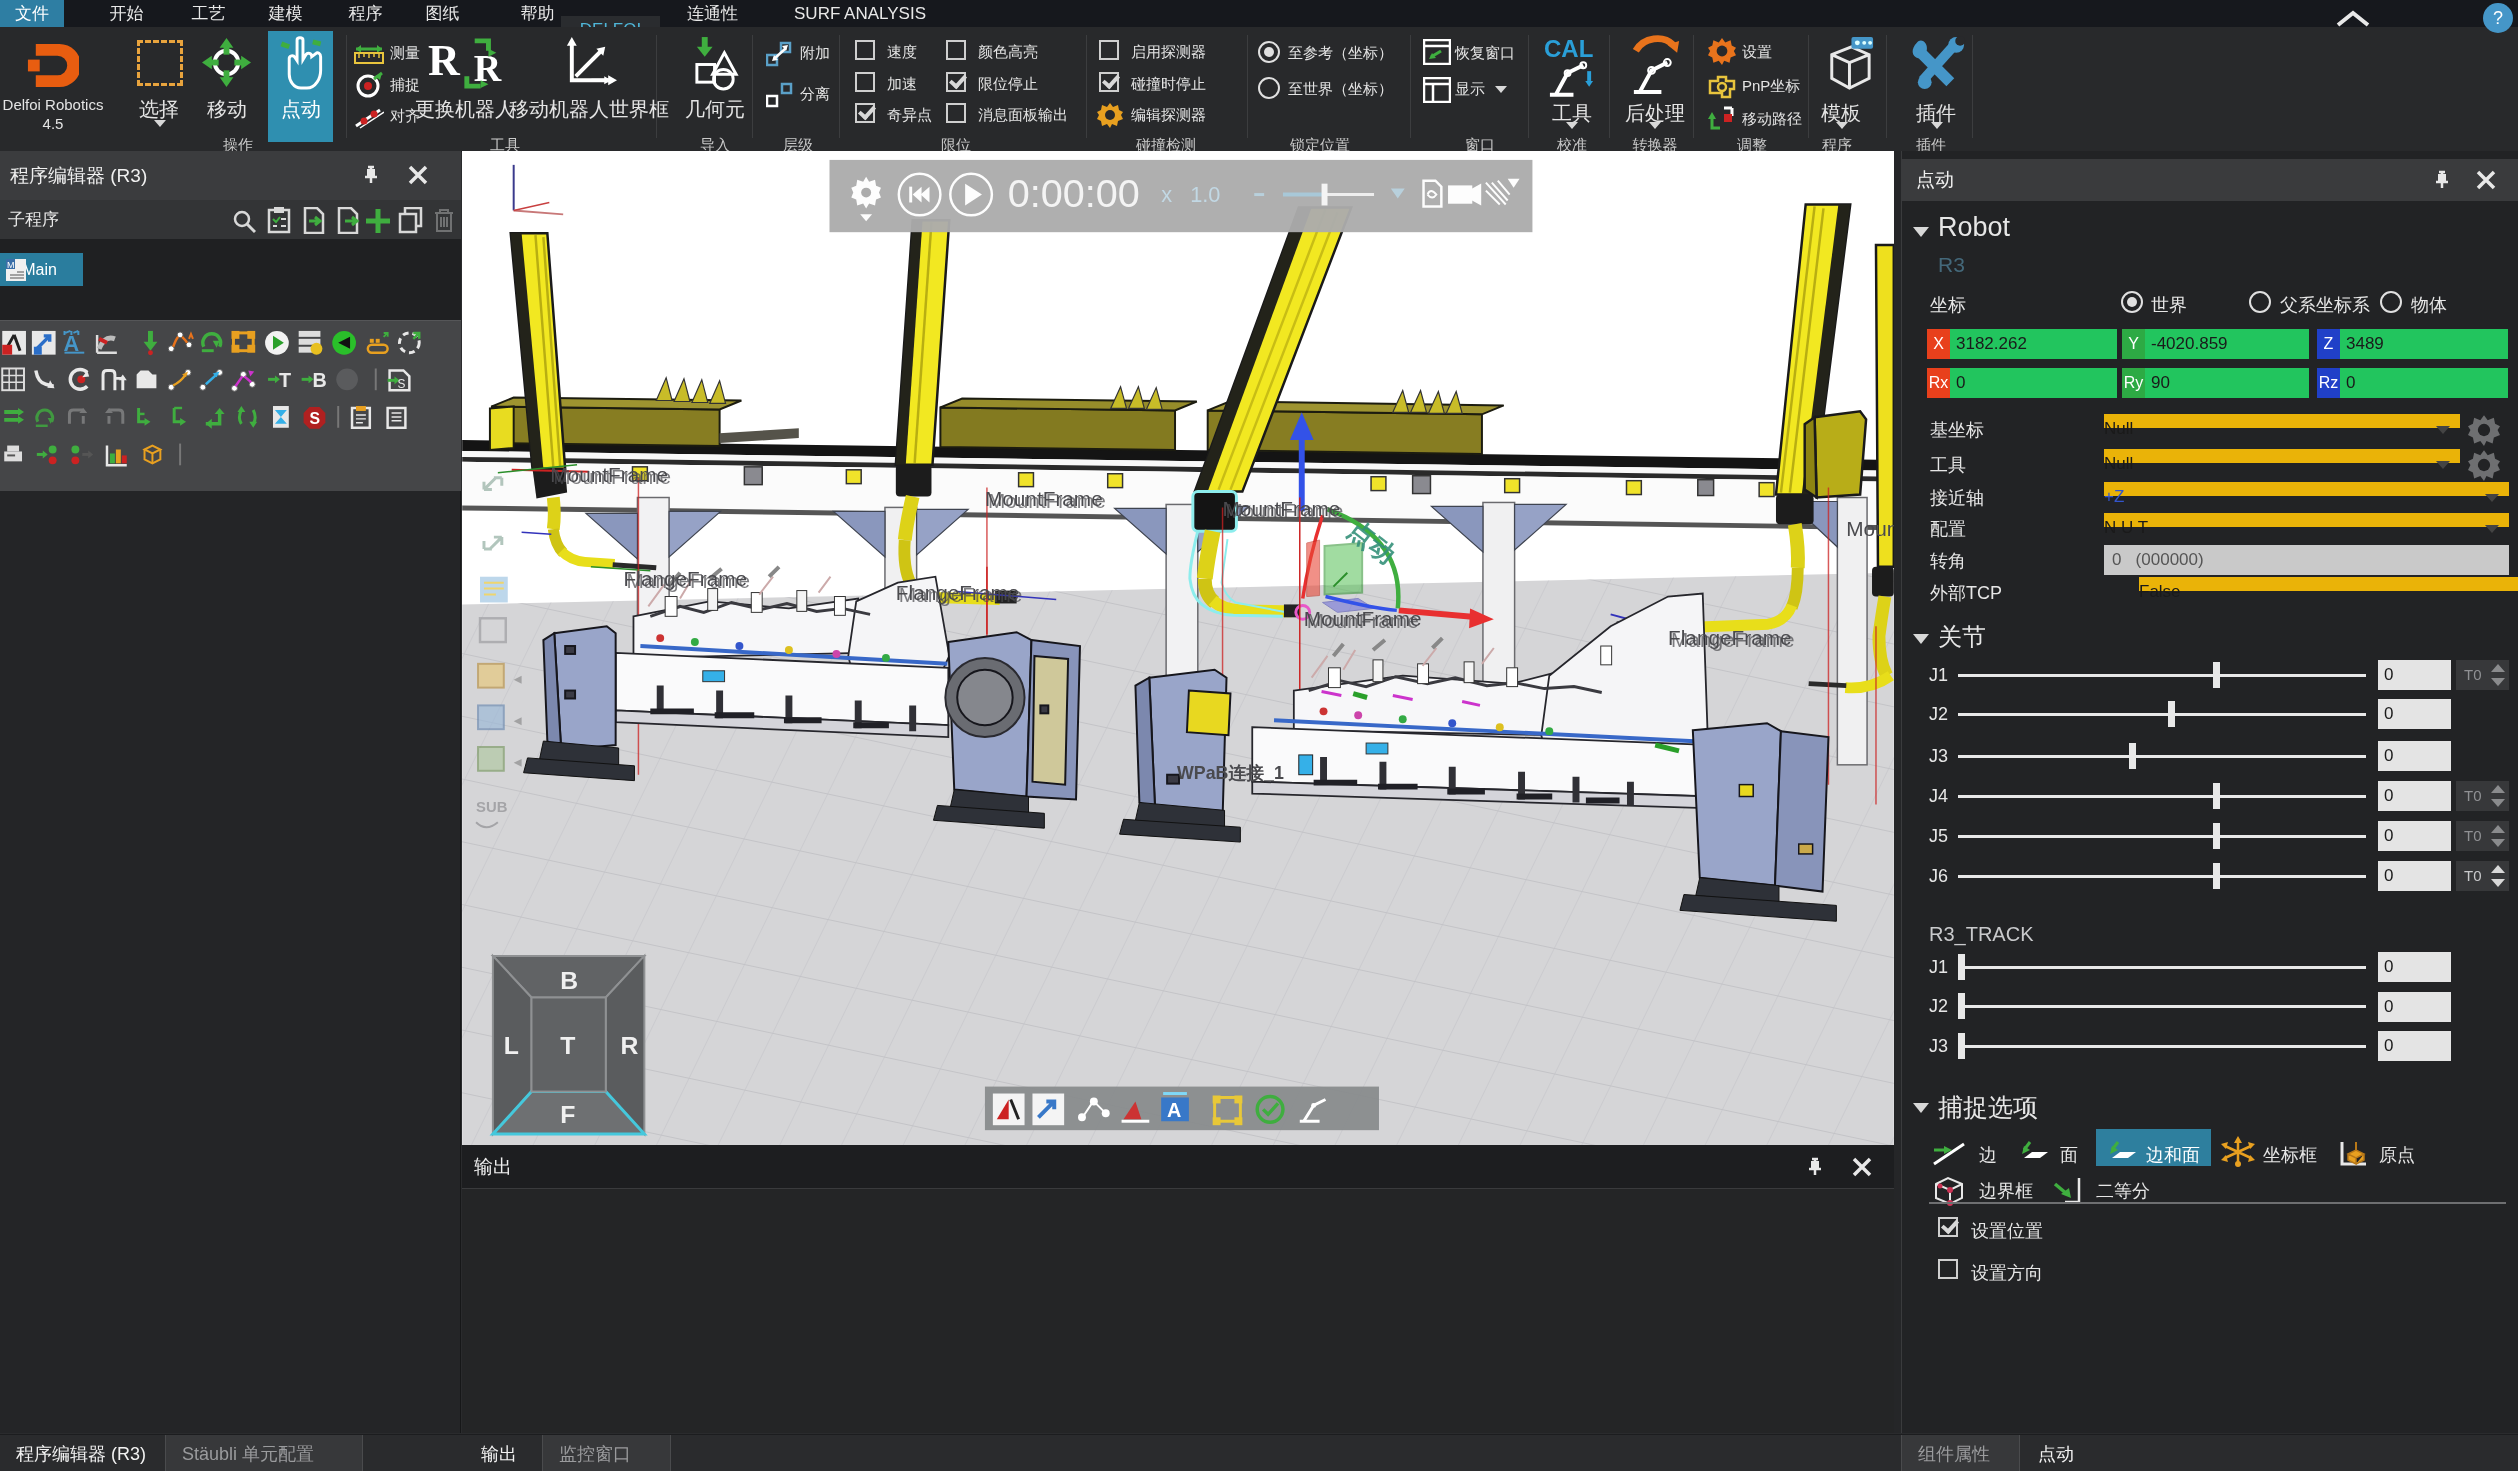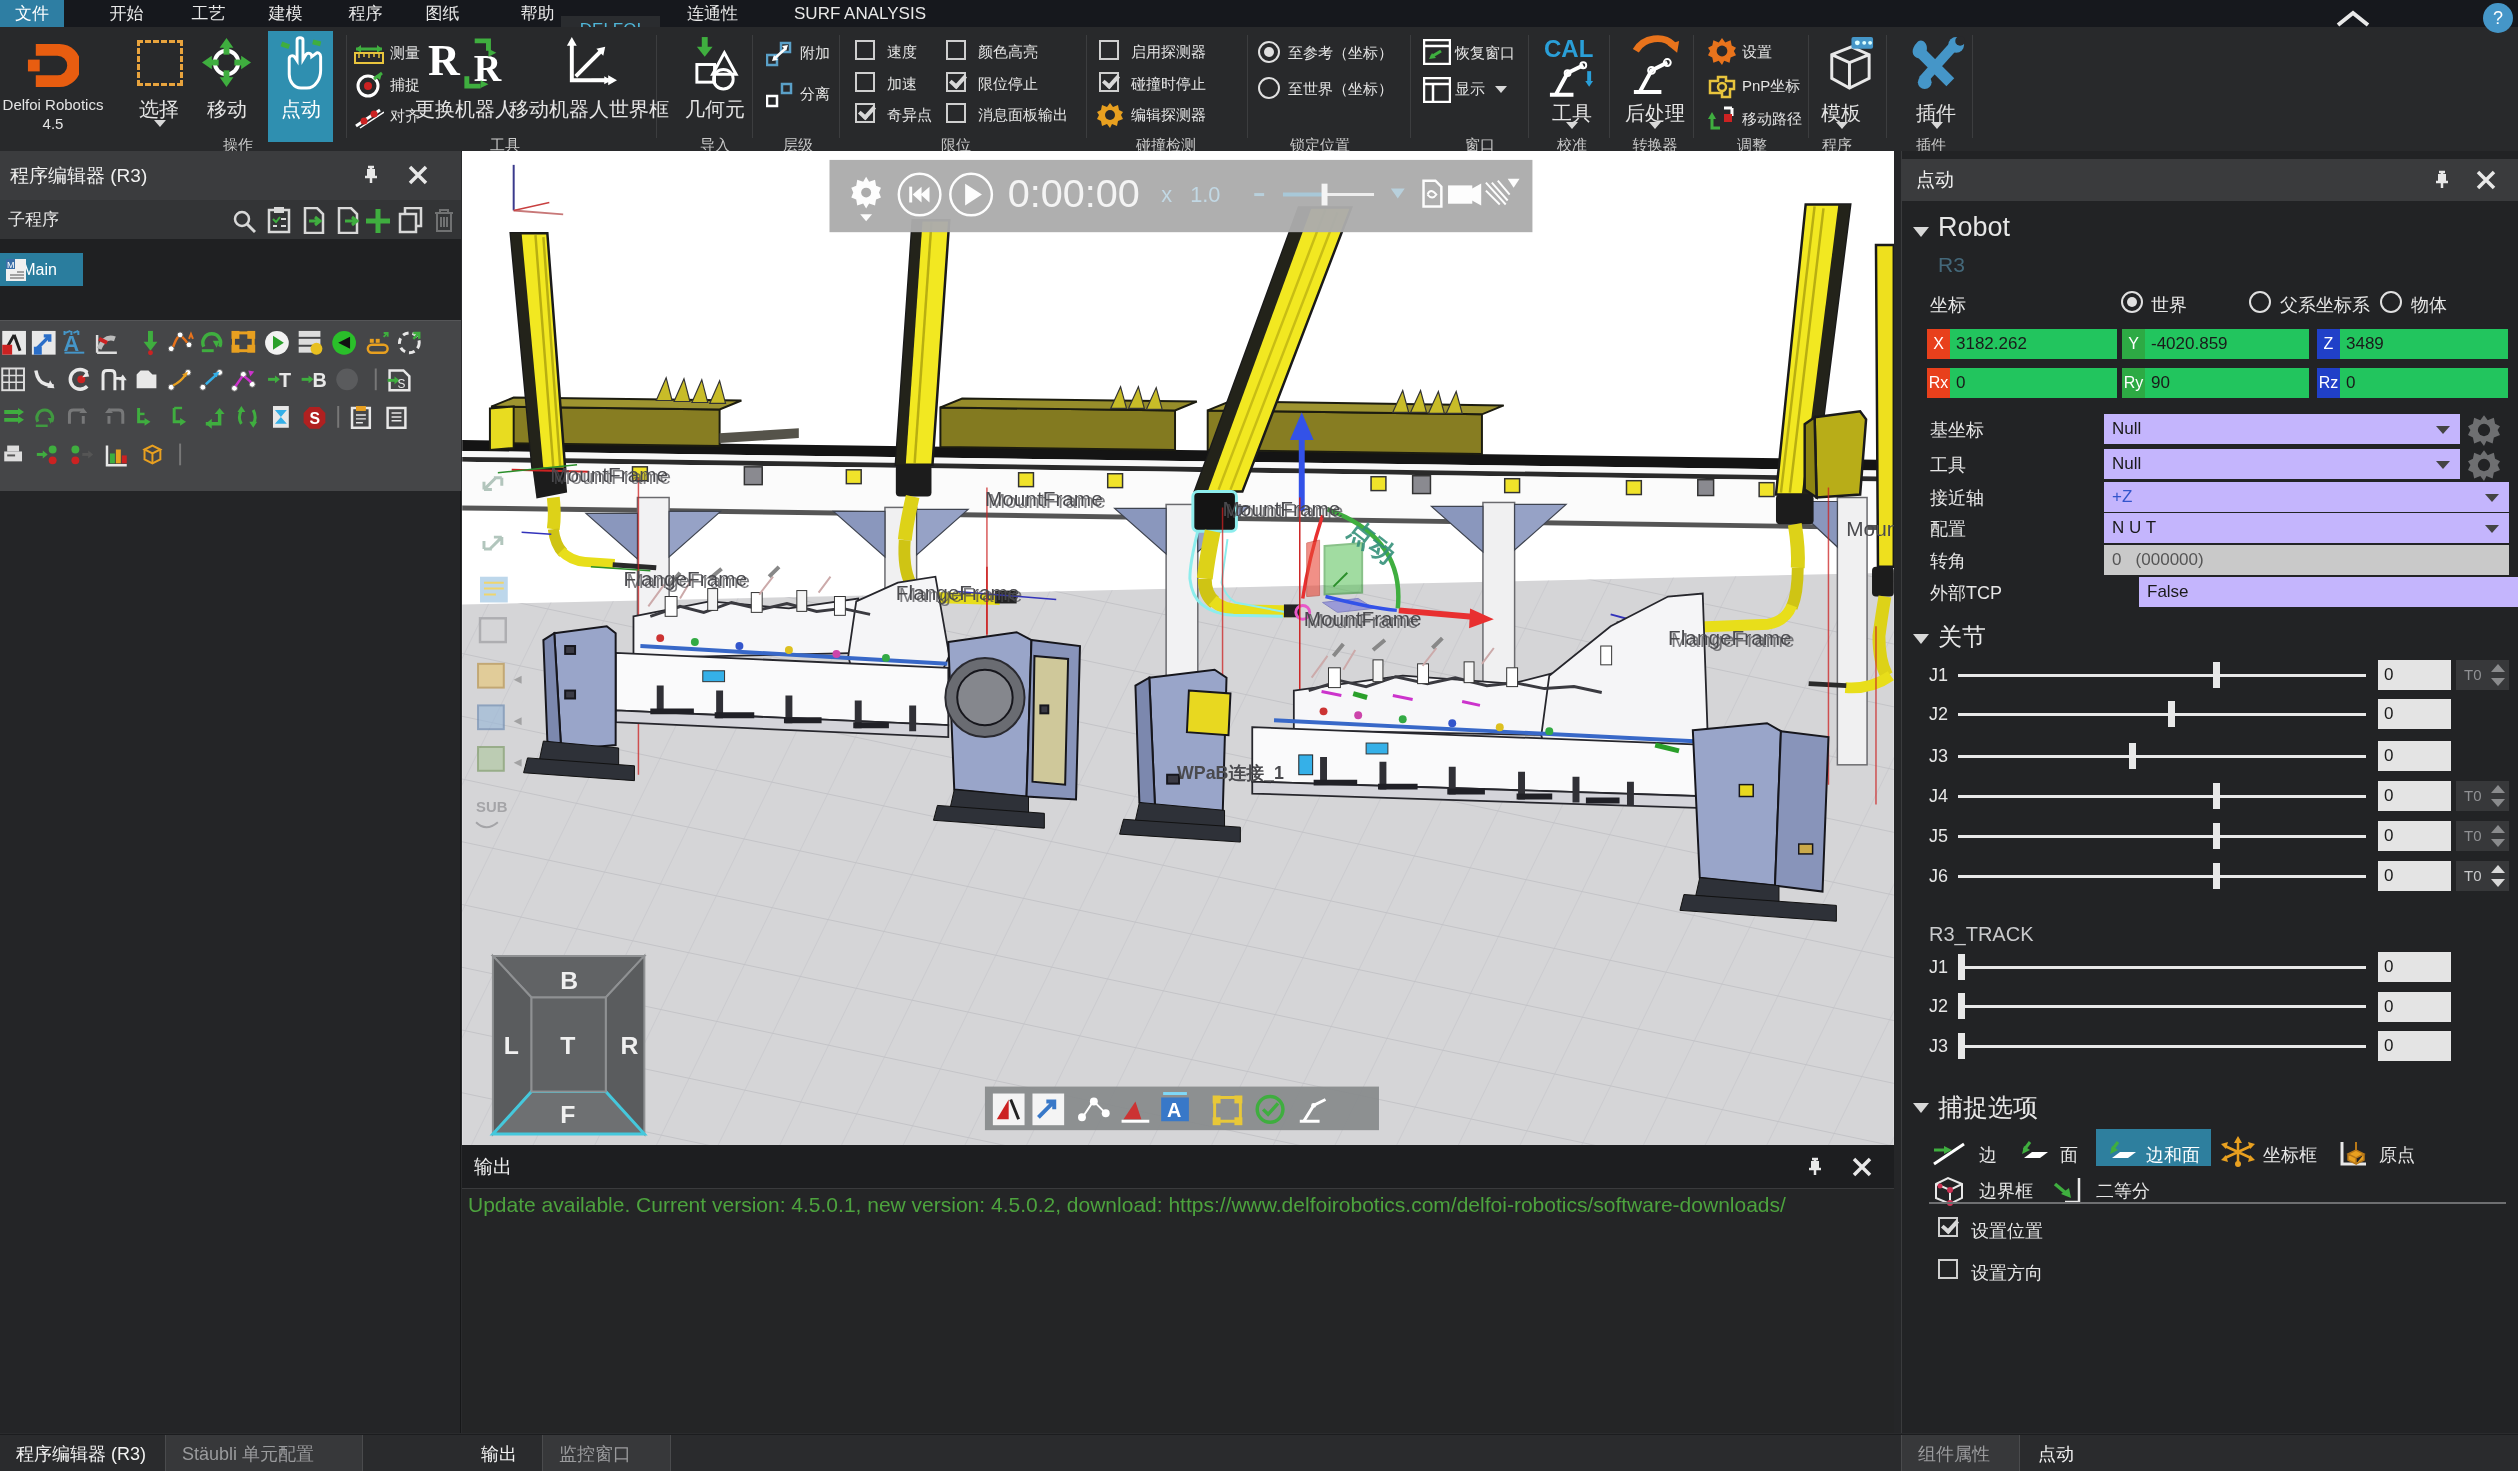--- a/index.html
+++ b/index.html
@@ -34,21 +34,21 @@
 
 #outpanel { left:462px; top:1145px; width:1432px; height:288px; background:#242526; }
 #out-title { left:0; top:0; width:1432px; height:44px; background:#1d1e20; color:#f0f0f0; font-size:19px; line-height:44px; padding-left:12px; border-bottom:1px solid #3a3b3d; }
 #out-text { left:6px; top:48px; color:#4da33e; font-size:21px; }
 
 #rpanel { left:1901px; top:151px; width:618px; height:1282px; background:#222325; border-left:1px solid #3a3b3d; }
 #rp-title { left:0; top:8px; width:618px; height:42px; background:#3a3b3d; color:#f0f0f0; font-size:19px; line-height:42px; padding-left:14px; }
 .rp-lab { position:absolute; color:#e6e6e6; font-size:18px; white-space:nowrap; }
 .axbox { position:absolute; width:23px; height:30px; color:#fff; font-size:16px; text-align:center; line-height:30px; }
 .axin { position:absolute; height:30px; background:#22c55e; color:#1a1a1a; font-size:17px; line-height:30px; padding-left:6px; }
-.dd { position:absolute; height:30px; background:#c4b5fd; color:#1a1a1a; font-size:17px; line-height:30px; padding-left:8px; }
+.dd { position:absolute; height:14px; background:#eab308; color:#1a1a1a; font-size:17px; line-height:30px; }
 .dd::after { content:""; position:absolute; right:10px; top:12px; border-left:7px solid transparent; border-right:7px solid transparent; border-top:8px solid #444; }
 .slider { position:absolute; height:3px; background:#e8e8e8; }
 .sthumb { position:absolute; width:7px; height:26px; background:#e8e8e8; top:-12px; }
 .valbox { position:absolute; width:73px; height:30px; background:#e4e4e4; color:#1a1a1a; font-size:17px; line-height:30px; padding-left:6px; }
 .t0box { position:absolute; width:53px; height:30px; background:#37383a; color:#909194; font-size:15px; line-height:30px; padding-left:8px; }
 .spn { position:absolute; right:4px; top:4px; width:0; height:0; border-left:7px solid transparent; border-right:7px solid transparent; border-bottom:8px solid #8a8b8d; }
 .spn2 { position:absolute; right:4px; bottom:4px; width:0; height:0; border-left:7px solid transparent; border-right:7px solid transparent; border-top:8px solid #8a8b8d; }
 
 #bottombar { left:0; top:1434px; width:2519px; height:38px; background:#2a2b2d; border-top:1px solid #1c1d1f; }
 .btab { position:absolute; top:0; height:38px; line-height:38px; font-size:18px; color:#9a9b9d; padding:0 16px; }
@@ -1006,21 +1006,20 @@
   <div class="abs" id="outpanel">
     <div class="abs" id="out-title">输出
       <svg class="abs" style="left:1343px;top:12px" width="20" height="20" viewBox="0 0 20 20">
           <path d="M7 2 h6 M10 2 v10 M4 12 h12 M10 12 v6" stroke="#e8e8e8" stroke-width="2.5"></path>
           <path d="M6 4 h8 v8 h-8 Z" fill="#e8e8e8"></path>
         </svg>
       <svg class="abs" style="left:1390px;top:12px" width="20" height="20" viewBox="0 0 20 20">
           <path d="M2 2 L18 18 M18 2 L2 18" stroke="#e8e8e8" stroke-width="3.5"></path>
         </svg>
     </div>
-    <div class="abs" id="out-text">Update available. Current version: 4.5.0.1, new version: 4.5.0.2, download: https://www.delfoirobotics.com/delfoi-robotics/software-downloads/</div>
   </div>
   <div class="abs" id="rpanel">
     <div class="abs" id="rp-title">点动
       <svg class="abs" style="left:530px;top:11px" width="20" height="20" viewBox="0 0 20 20">
           <path d="M7 2 h6 M10 2 v10 M4 12 h12 M10 12 v6" stroke="#e8e8e8" stroke-width="2.5"></path>
           <path d="M6 4 h8 v8 h-8 Z" fill="#e8e8e8"></path>
         </svg>
       <svg class="abs" style="left:574px;top:11px" width="20" height="20" viewBox="0 0 20 20">
           <path d="M2 2 L18 18 M18 2 L2 18" stroke="#e8e8e8" stroke-width="3.5"></path>
         </svg>

